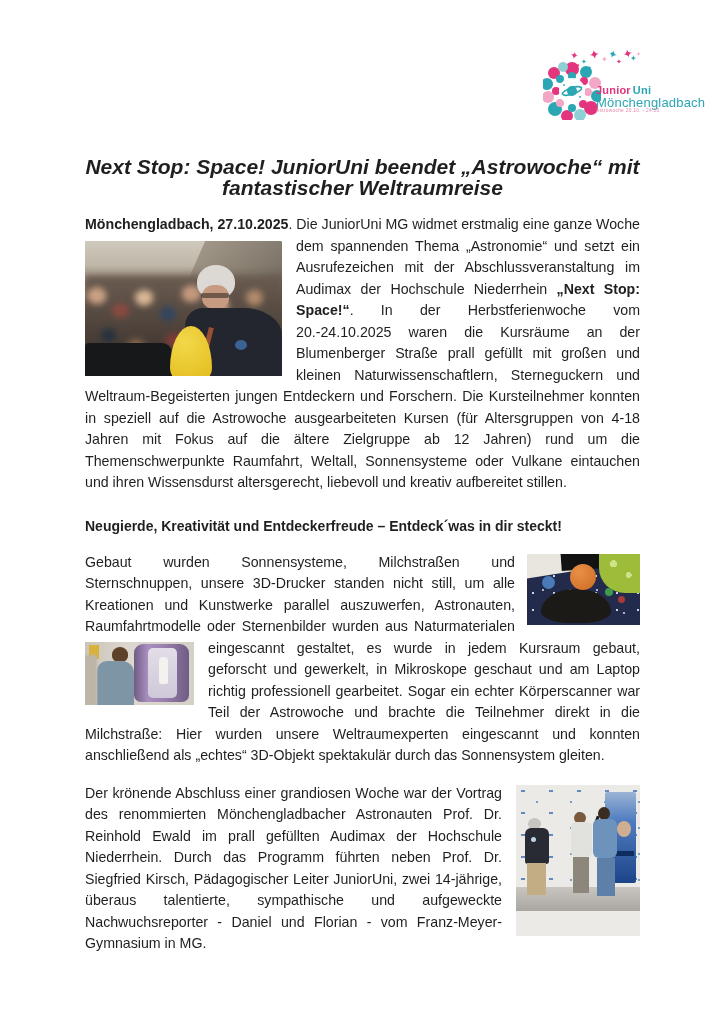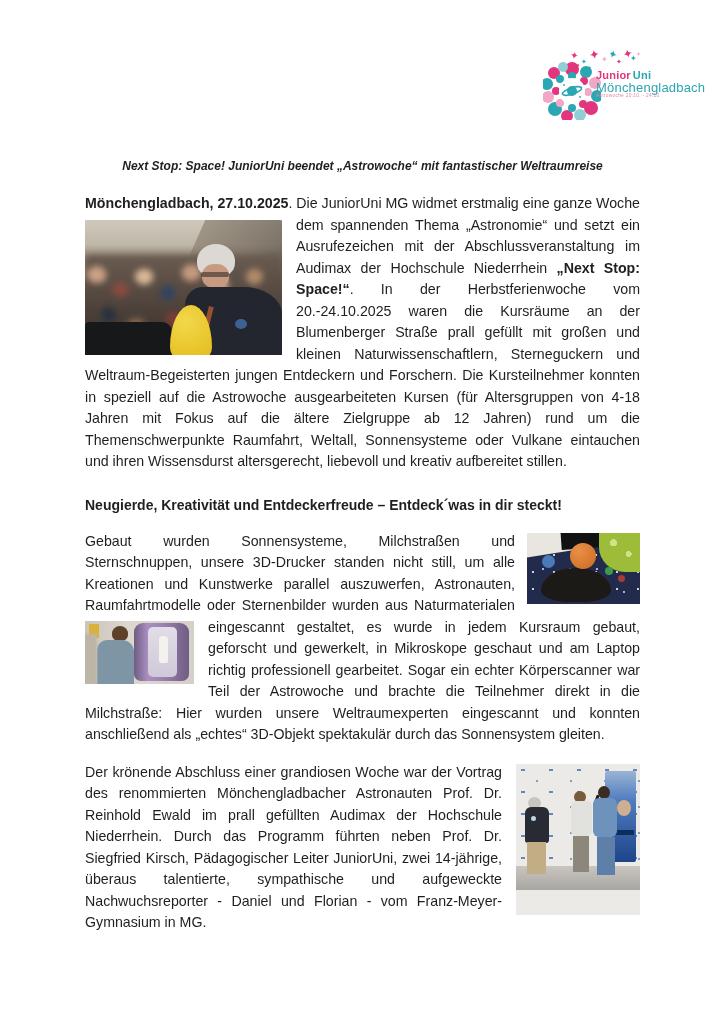--- a/index.html
+++ b/index.html
@@ -19,30 +19,30 @@
   .st2 { left:38px; top:6px;  font-size:7px;  color:#2ba6b3; }
   .st3 { left:46px; top:-5px; font-size:13px; color:#e2357e; transform:rotate(-10deg); }
   .st4 { left:58px; top:3px;  font-size:8px;  color:#f2a7c6; }
   .st5 { left:65px; top:-4px; font-size:11px; color:#2ba6b3; transform:rotate(18deg); }
   .st6 { left:73px; top:6px;  font-size:7px;  color:#e2357e; }
   .st7 { left:80px; top:-5px; font-size:12px; color:#e2357e; transform:rotate(-14deg); }
   .st8 { left:87px; top:2px;  font-size:8px;  color:#2ba6b3; }
   .st9 { left:93px; top:-2px; font-size:6px;  color:#f2a7c6; }
   .st10{ left:44px; top:12px; font-size:6px;  color:#2ba6b3; }
   .st11{ left:33px; top:10px; font-size:5px;  color:#e2357e; }
-  .logo-text { position:absolute; left:53px; top:12px; width:72px; }
+  .logo-text { position:absolute; left:53px; top:27px; width:72px; }
   .logo-title { font-size:11px; font-weight:700; letter-spacing:.2px; line-height:12px; }
   .logo-title .pink { color:#e2357e; }
   .logo-title .teal { color:#2ba6b3; margin-left:2px; }
   .logo-sub { font-size:13px; color:#2ba6b3; line-height:9px; letter-spacing:.2px; }
   .logo-tag { font-size:4.8px; color:#e787ab; line-height:7px; letter-spacing:.3px; }
 
   
   .content { position:absolute; left:85px; top:156px; width:555px; }
-  h1 { font-size:12px; font-weight:700; font-style:italic; text-align:center; margin:0 0 1px; line-height:21px; }
+  h1 { font-size:21px; font-weight:700; font-style:italic; text-align:center; margin:0 0 1px; line-height:21px; }
   h2 { font-size:15px; font-weight:700; text-align:center; margin:0 0 30px; line-height:21px; }
   h3 { font-size:14px; font-weight:700; margin:22px 0 14px; line-height:20px; clear:both; }
   h3.mt-lg { margin-top:33px; }
   p.body-text { font-size:14.2px; line-height:21.5px; text-align:justify; margin:16px 0 15px; }
   .b { font-weight:700; }
 
   
   .photo { position:relative; display:block; overflow:hidden; background:#777; }
   .photo > span { position:absolute; display:block; }
   .fl { float:left; }

